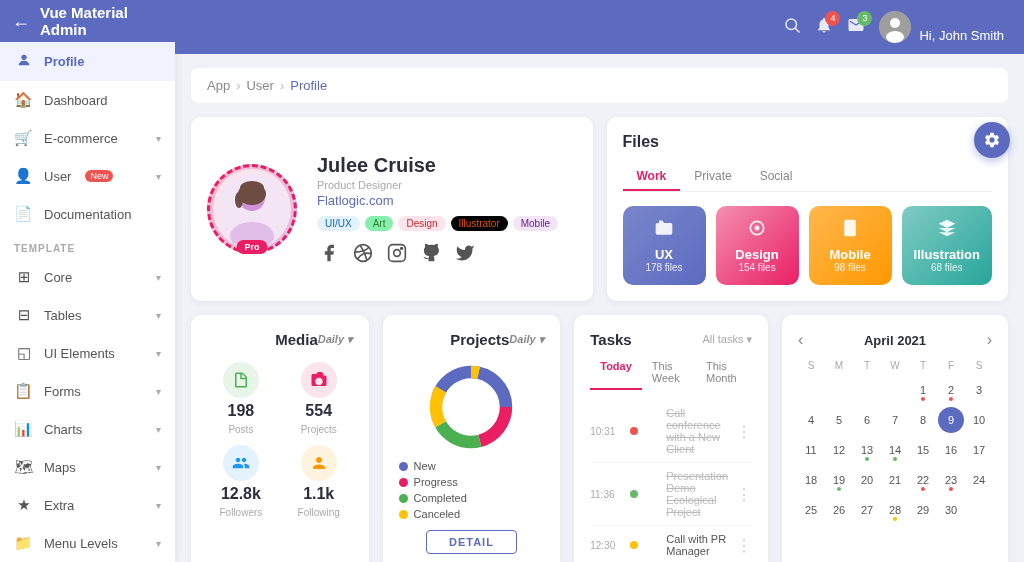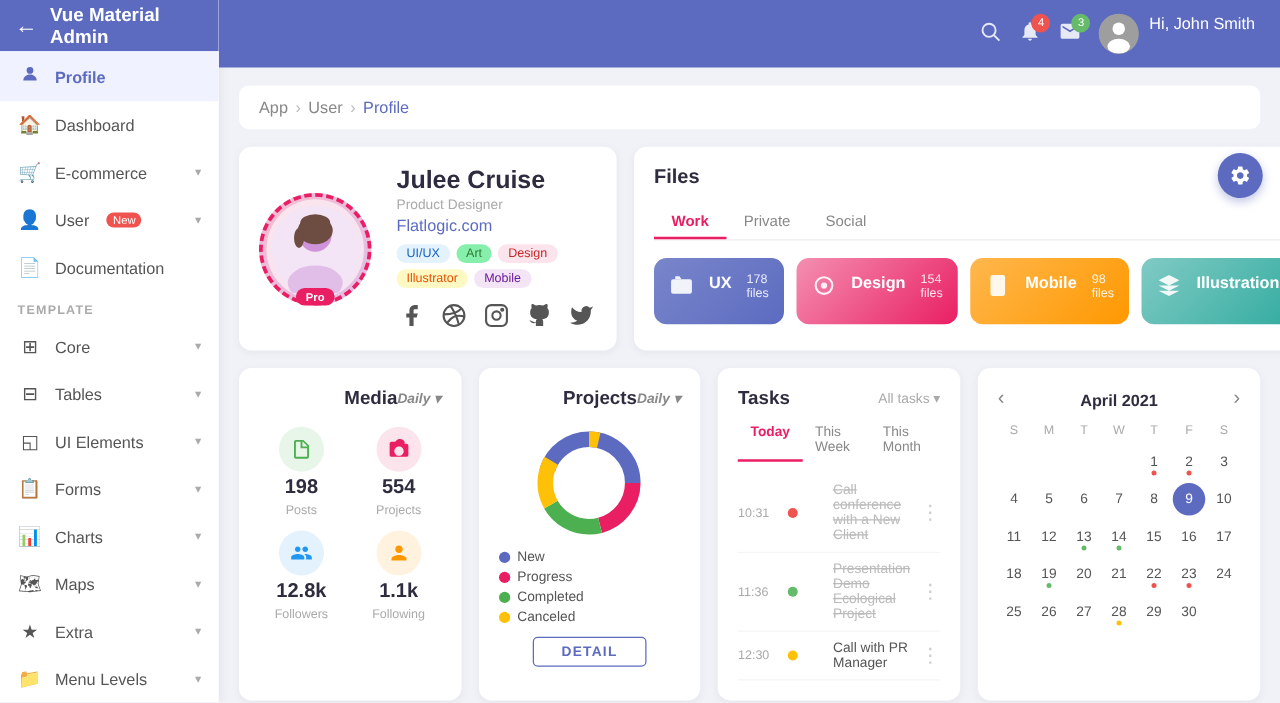--- a/index.html
+++ b/index.html
@@ -16,21 +16,21 @@
     .sidebar-item .arrow { margin-left: auto; font-size: 10px; color: #aaa; }
     .sidebar-badge { background: #ef5350; color: #fff; font-size: 9px; padding: 1px 5px; border-radius: 8px; margin-left: 4px; }
     .sidebar-section { padding: 10px 14px 4px; font-size: 10px; color: #aaa; letter-spacing: 1px; font-weight: 600; }
 
     
     .main { flex: 1; display: flex; flex-direction: column; overflow: hidden; }
     .topbar { background: #5c6bc0; height: 54px; display: flex; align-items: center; padding: 0 20px; gap: 14px; justify-content: flex-end; flex-shrink: 0; }
     .topbar-icon { color: rgba(255,255,255,0.85); font-size: 17px; cursor: pointer; position: relative; }
     .topbar-badge { position: absolute; top: -5px; right: -7px; background: #ef5350; color: #fff; font-size: 9px; border-radius: 50%; width: 15px; height: 15px; display: flex; align-items: center; justify-content: center; }
     .topbar-badge.green { background: #66bb6a; }
-    .topbar-user { display: flex; align-items: flex-start; gap: 8px; color: #fff; font-size: 13px; cursor: pointer; }
+    .topbar-user { display: flex; align-items: flex-end; gap: 8px; color: #fff; font-size: 13px; cursor: pointer; }
     .topbar-avatar { width: 32px; height: 32px; border-radius: 50%; background: #9e9e9e; display: flex; align-items: center; justify-content: center; overflow: hidden; }
     .topbar-avatar svg { width: 32px; height: 32px; }
 
     
     .content { flex: 1; overflow-y: auto; padding: 14px 16px; }
     .breadcrumb { display: flex; align-items: center; gap: 6px; font-size: 13px; color: #888; margin-bottom: 14px; background: #fff; padding: 10px 16px; border-radius: 8px; }
     .breadcrumb .sep { color: #bbb; }
     .breadcrumb .active-crumb { color: #5c6bc0; font-weight: 500; }
 
     
@@ -48,33 +48,33 @@
     .pro-badge { position: absolute; bottom: 0; left: 50%; transform: translateX(-50%); background: #e91e63; color: #fff; font-size: 9px; padding: 2px 8px; border-radius: 10px; font-weight: 700; }
     .profile-info { flex: 1; }
     .profile-name { font-size: 20px; font-weight: 700; color: #2d2d3f; margin-bottom: 2px; }
     .profile-role { font-size: 11px; color: #aaa; margin-bottom: 2px; }
     .profile-company { color: #5c6bc0; font-size: 13px; font-weight: 500; margin-bottom: 8px; }
     .profile-tags { display: flex; flex-wrap: wrap; gap: 5px; margin-bottom: 10px; }
     .tag { font-size: 10px; padding: 2px 8px; border-radius: 10px; font-weight: 500; }
     .tag-blue { background: #e3f2fd; color: #1565c0; }
     .tag-green { background: #86efac; color: #2e7d32; }
     .tag-pink { background: #fce4ec; color: #c62828; }
-    .tag-orange { background: #fef9c3; color: #e65100; }
+    .tag-orange { background: #000000; color: #e65100; }
     .tag-purple { background: #f3e5f5; color: #6a1b9a; }
     .profile-socials { display: flex; gap: 10px; }
     .social-icon { width: 24px; height: 24px; border-radius: 50%; display: flex; align-items: center; justify-content: center; font-size: 12px; color: #666; cursor: pointer; }
 
     
     .files-card { }
     .files-title { font-size: 16px; font-weight: 600; color: #2d2d3f; margin-bottom: 12px; }
     .files-tabs { display: flex; gap: 0; border-bottom: 1px solid #eee; margin-bottom: 14px; }
     .files-tab { padding: 6px 14px; font-size: 12px; color: #888; cursor: pointer; border-bottom: 2px solid transparent; }
     .files-tab.active { color: #e91e63; border-bottom: 2px solid #e91e63; font-weight: 600; }
     .files-grid { display: grid; grid-template-columns: repeat(4, 1fr); gap: 10px; }
-    .file-folder { border-radius: 10px; padding: 12px; display: flex; gap: 12px; }
+    .file-folder { border-radius: 10px; padding: 12px; display: flex; flex-direction: column; gap: 0; align-items: center; }
     .file-folder.ux { background: linear-gradient(135deg, #7986cb, #5c6bc0); color: #fff; }
     .file-folder.design { background: linear-gradient(135deg, #f48fb1, #e91e63); color: #fff; }
     .file-folder.mobile { background: linear-gradient(135deg, #ffb74d, #ff9800); color: #fff; }
     .file-folder.illustration { background: linear-gradient(135deg, #80cbc4, #26a69a); color: #fff; }
     .folder-icon { font-size: 18px; margin-bottom: 4px; }
     .folder-name { font-size: 13px; font-weight: 700; }
     .folder-count { font-size: 10px; opacity: 0.85; }
 
     
     .media-title { font-size: 15px; font-weight: 600; color: #2d2d3f; margin-bottom: 14px; display: flex; align-items: center; justify-content: flex-end; }

